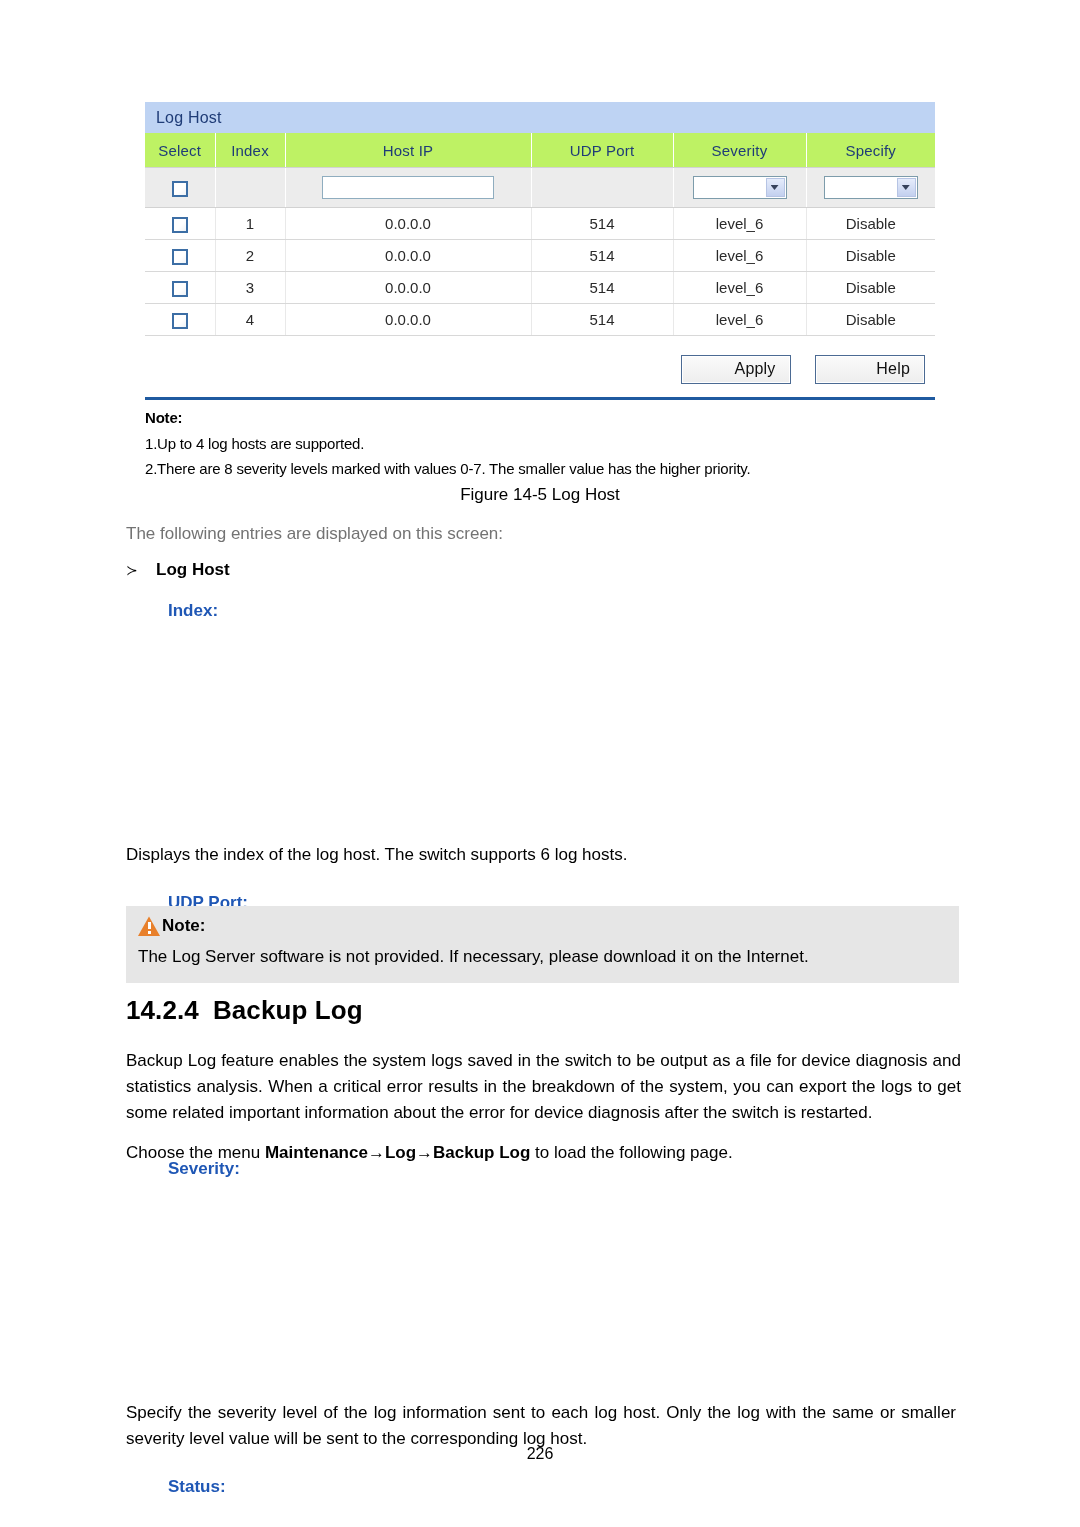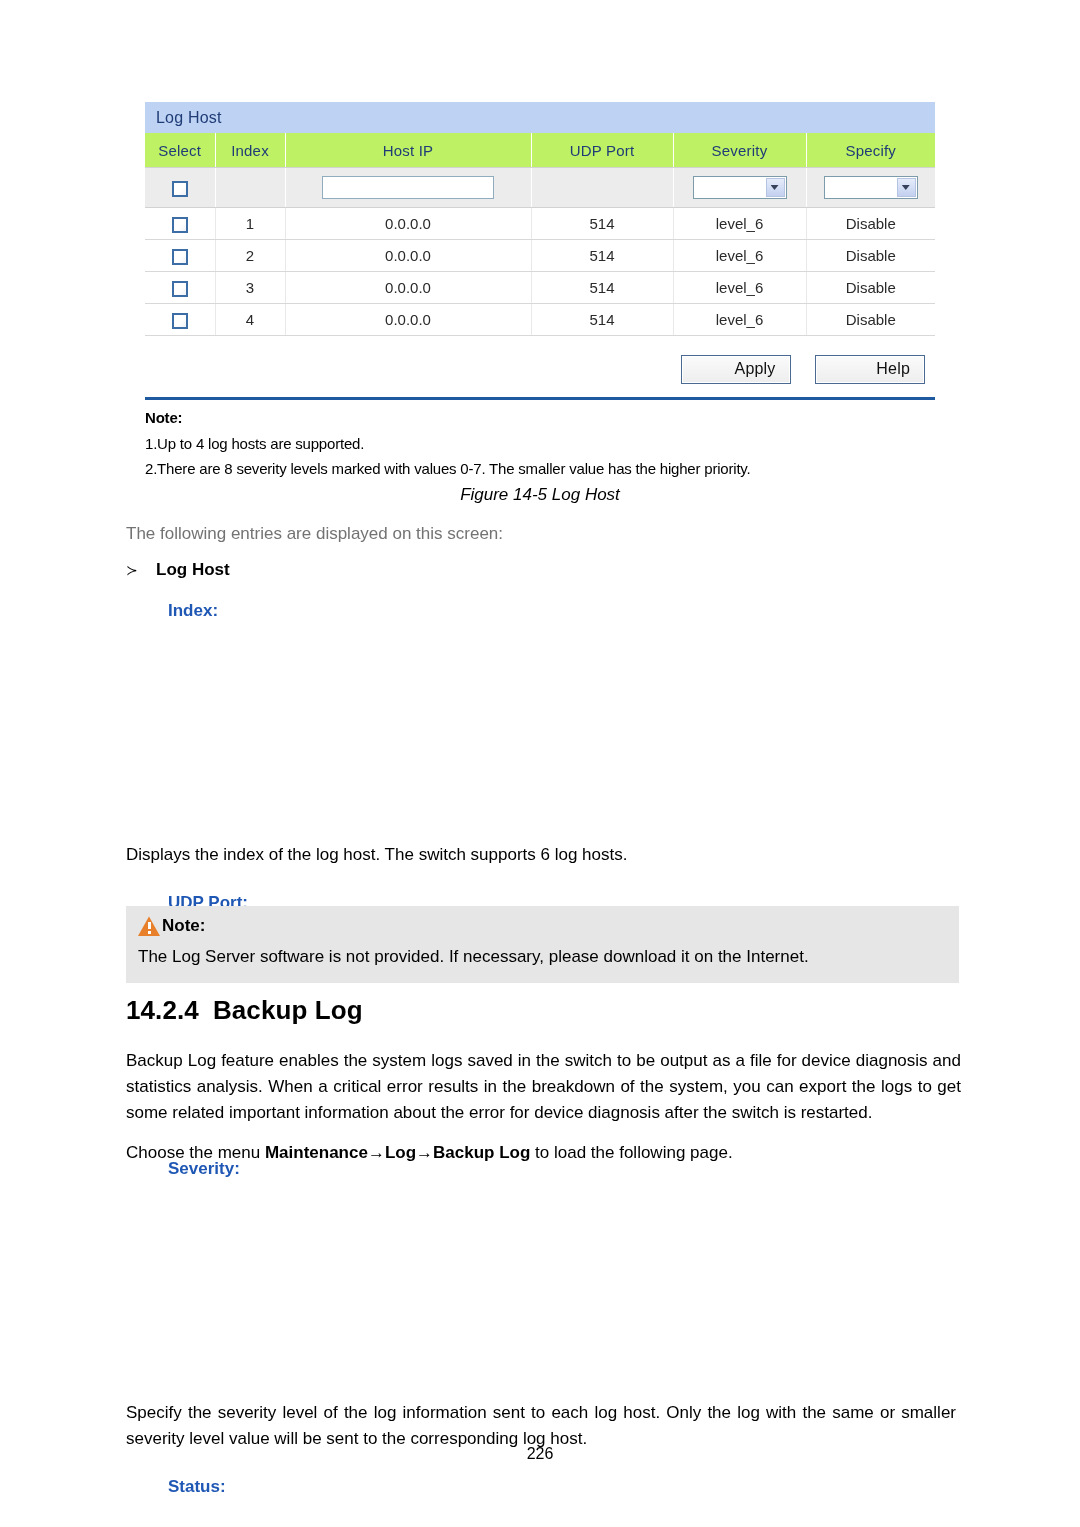--- a/index.html
+++ b/index.html
@@ -164,21 +164,20 @@
 
   
   .fig-caption {
     position: absolute;
     left: 0;
     top: 485px;
     width: 1080px;
     text-align: center;
     font-size: 17px;
     color: #000;
-    font-style: italic;
   }
   .doc {
     position: absolute;
     left: 126px;
     top: 521px;
     width: 830px;
   }
   .para {
     font-size: 17px;
     line-height: 26px;

